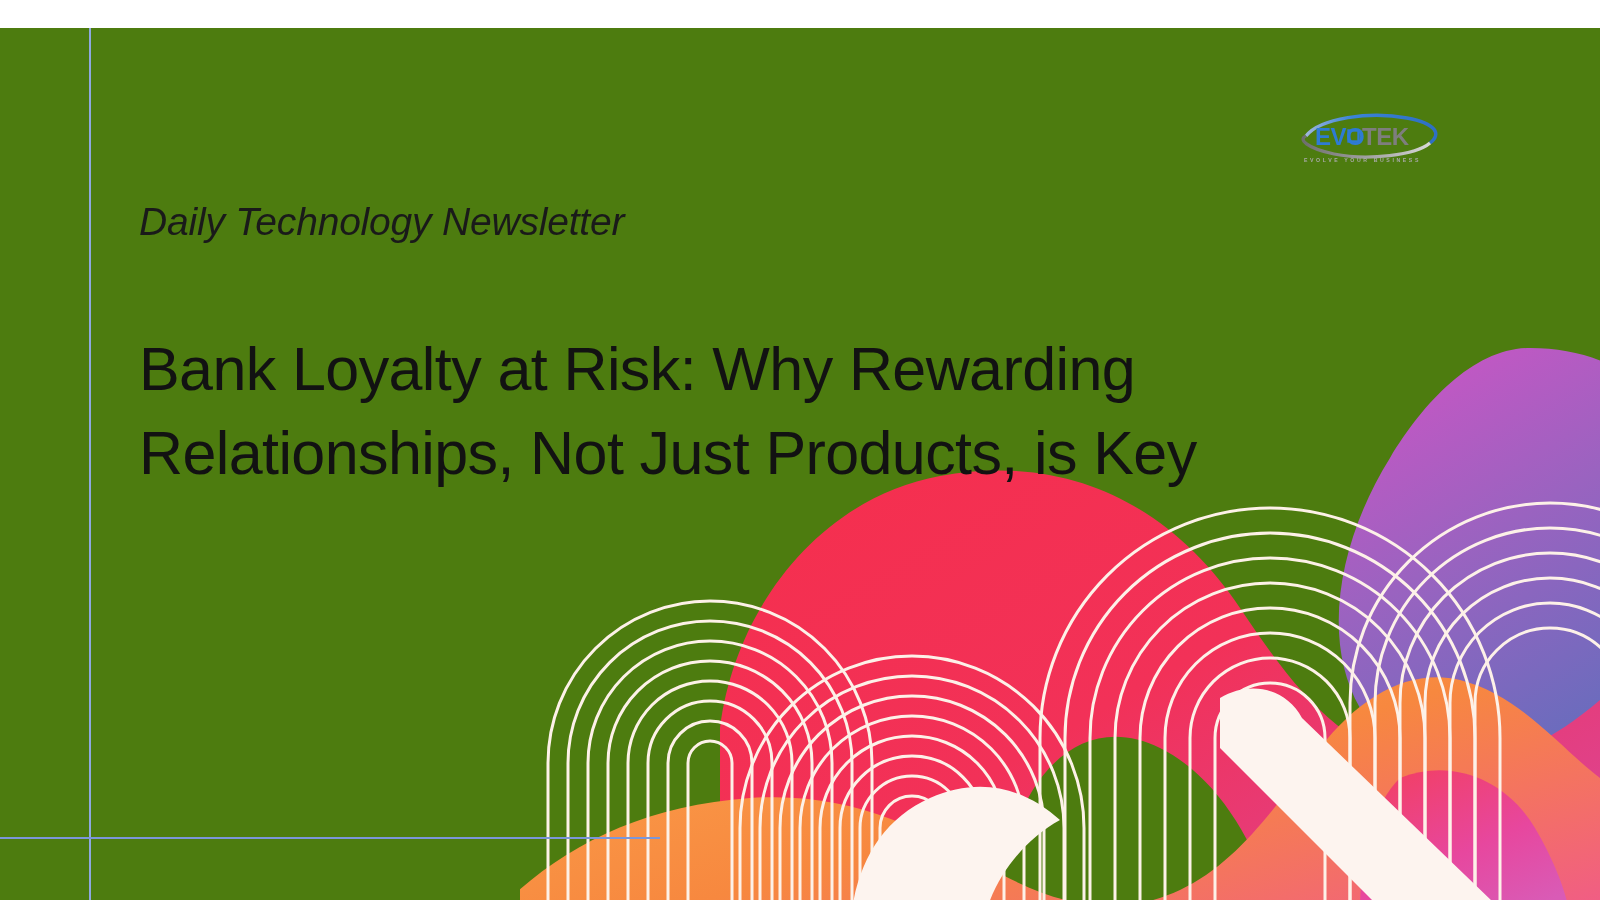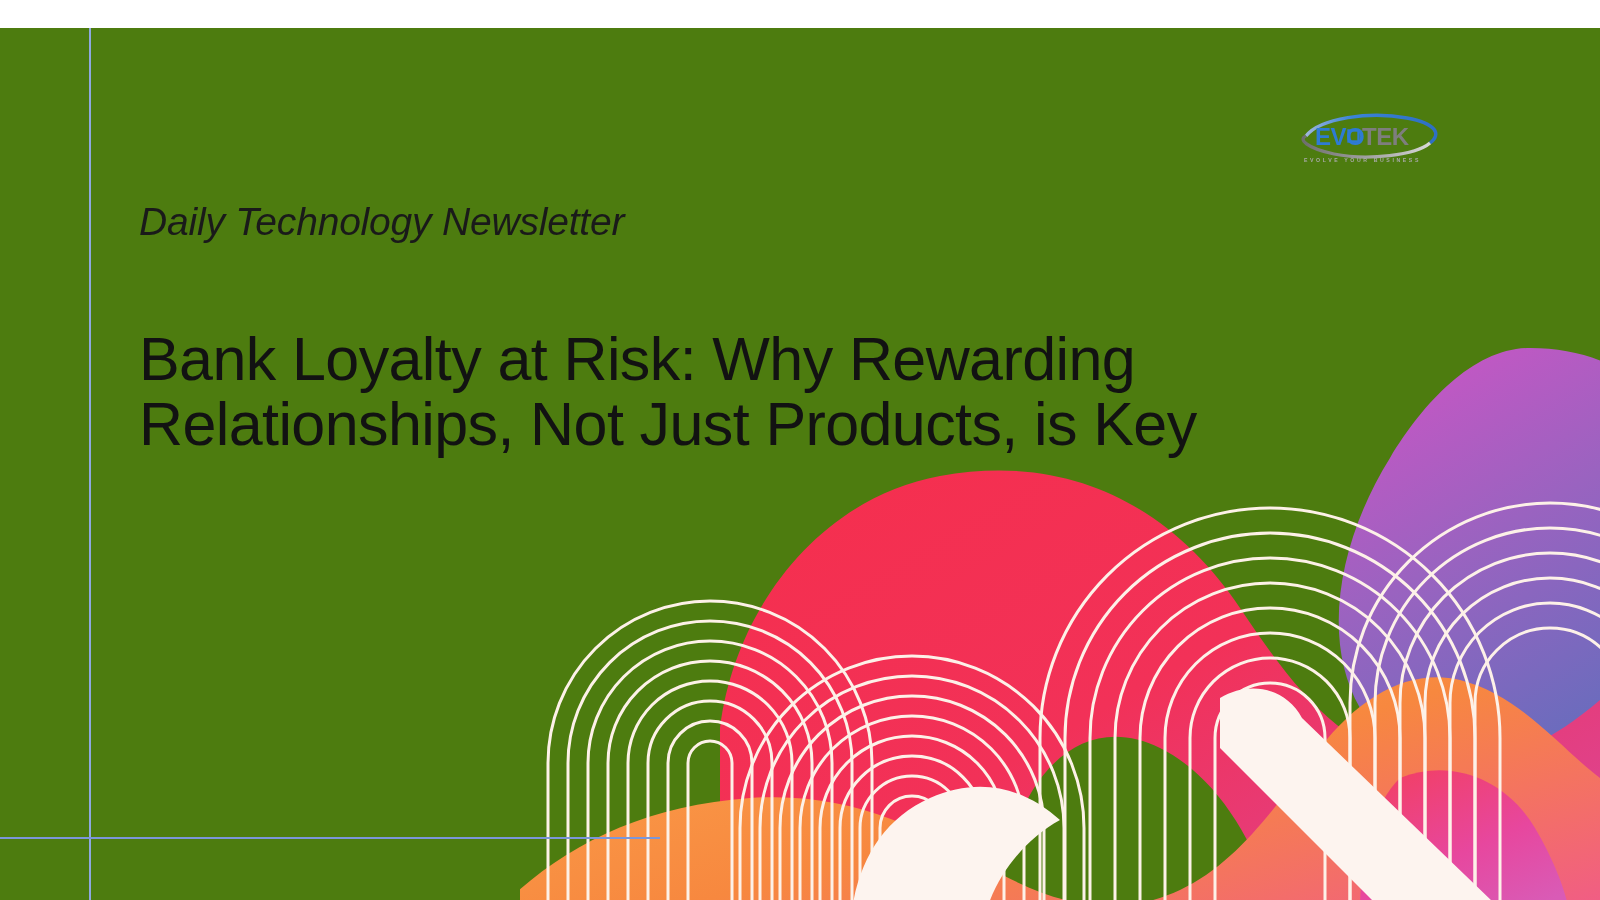--- a/index.html
+++ b/index.html
@@ -88,21 +88,21 @@
   }
 
   .headline {
     position: absolute;
     top: 258px;
     left: 0;
     width: 1060px;
     font-family: "Liberation Sans", sans-serif;
     font-weight: 400;
     font-size: 61px;
-    line-height: 65px;
+    line-height: 84px;
     letter-spacing: -0.6px;
     color: #121212;
   }
 
   .byline {
     position: absolute;
     top: 638px;
     left: 0;
     font-family: "Liberation Sans", sans-serif;
     font-weight: 400;

